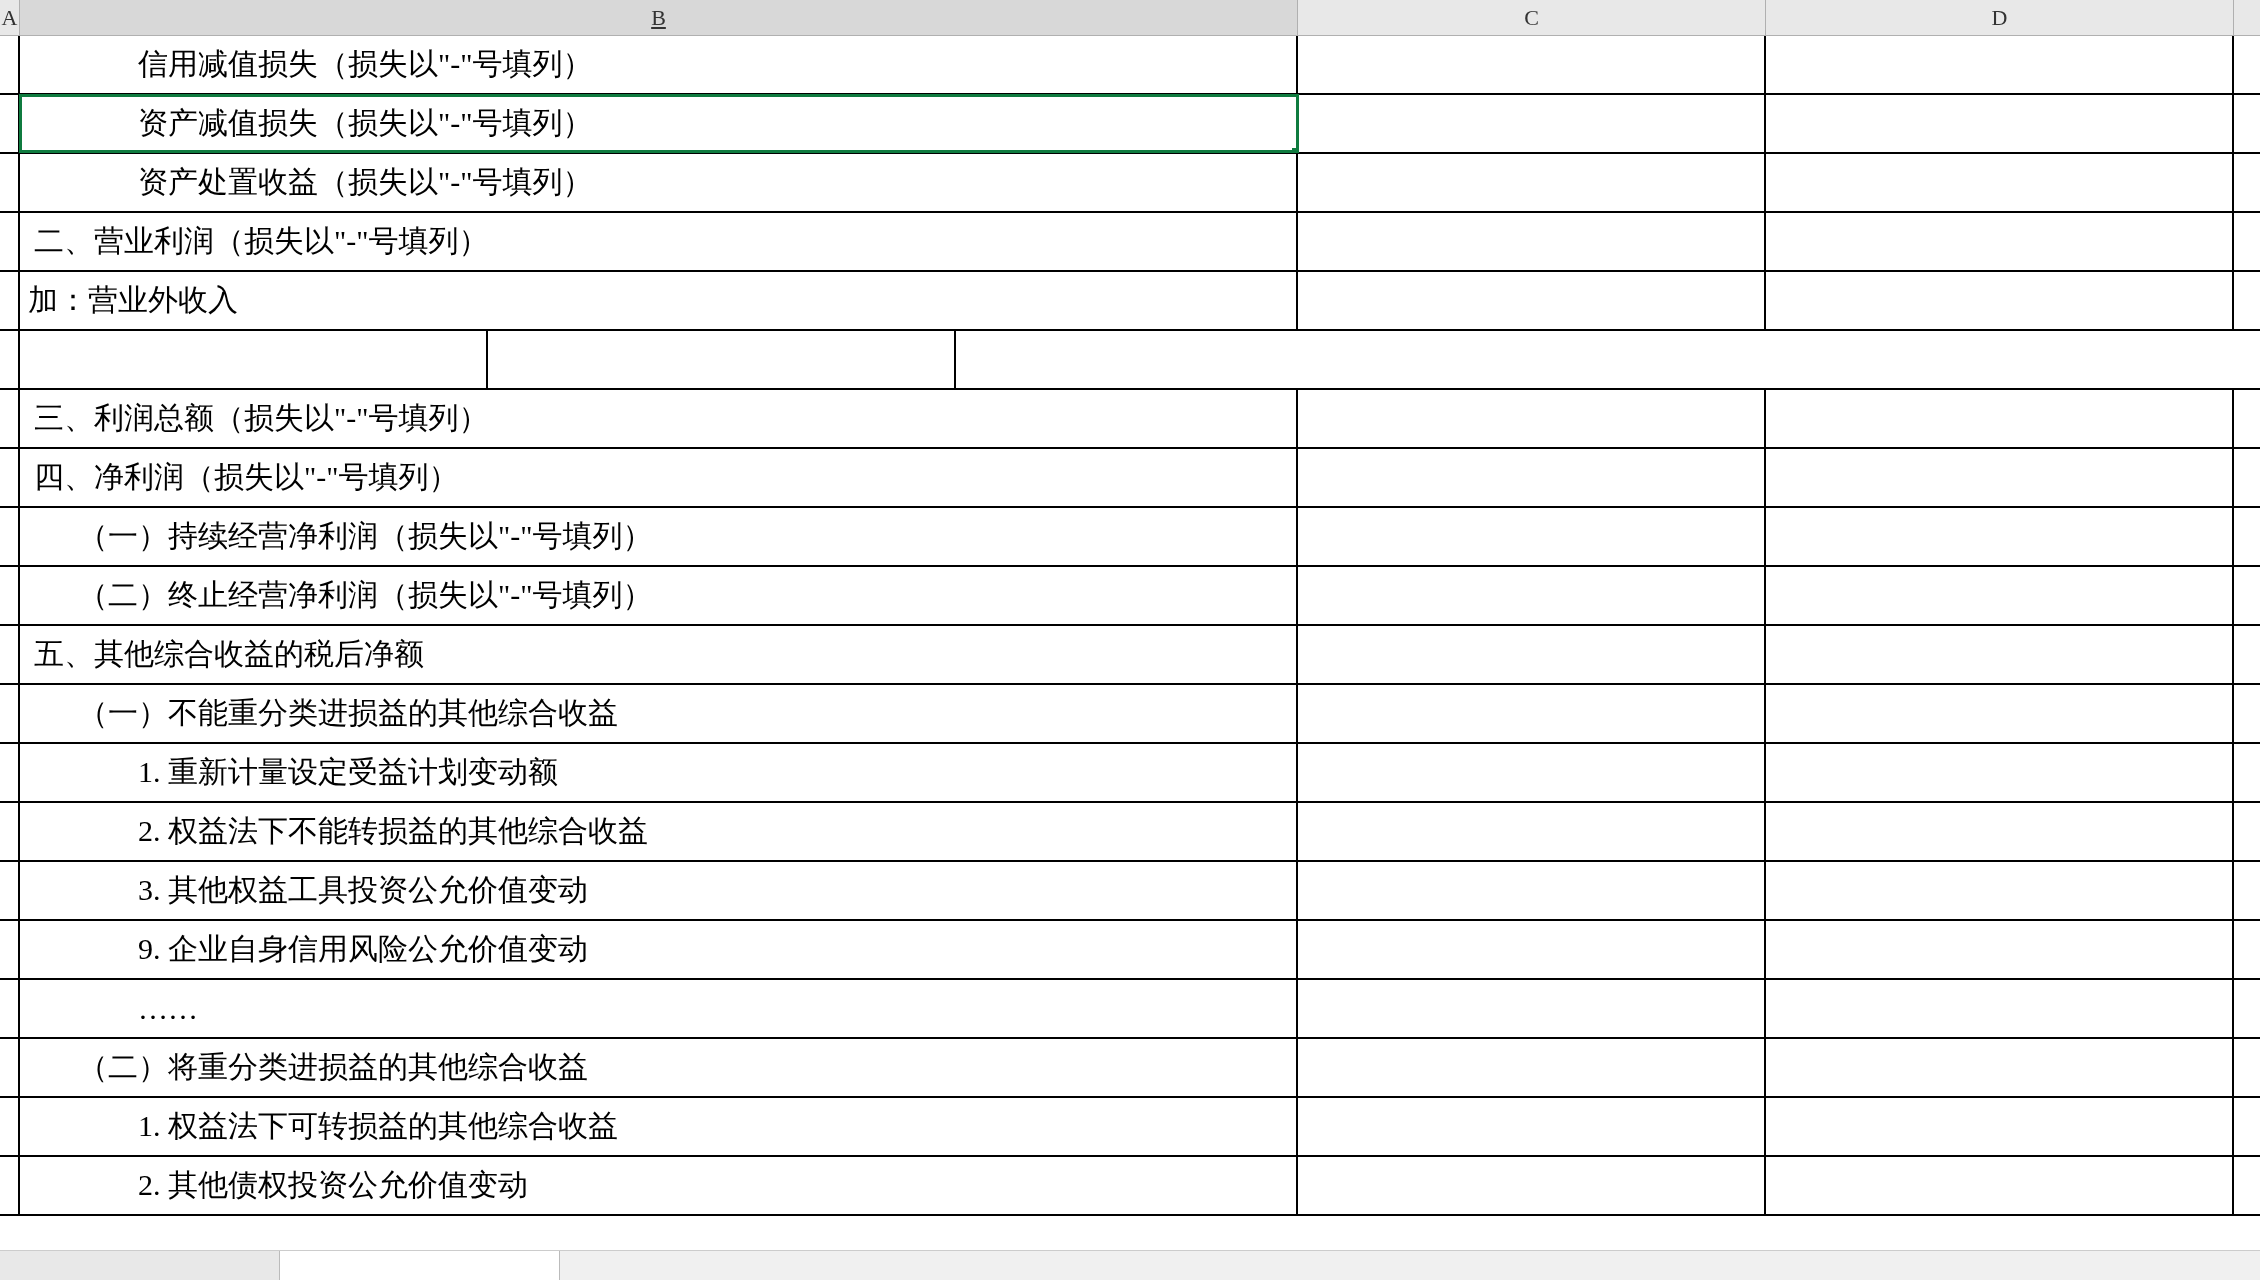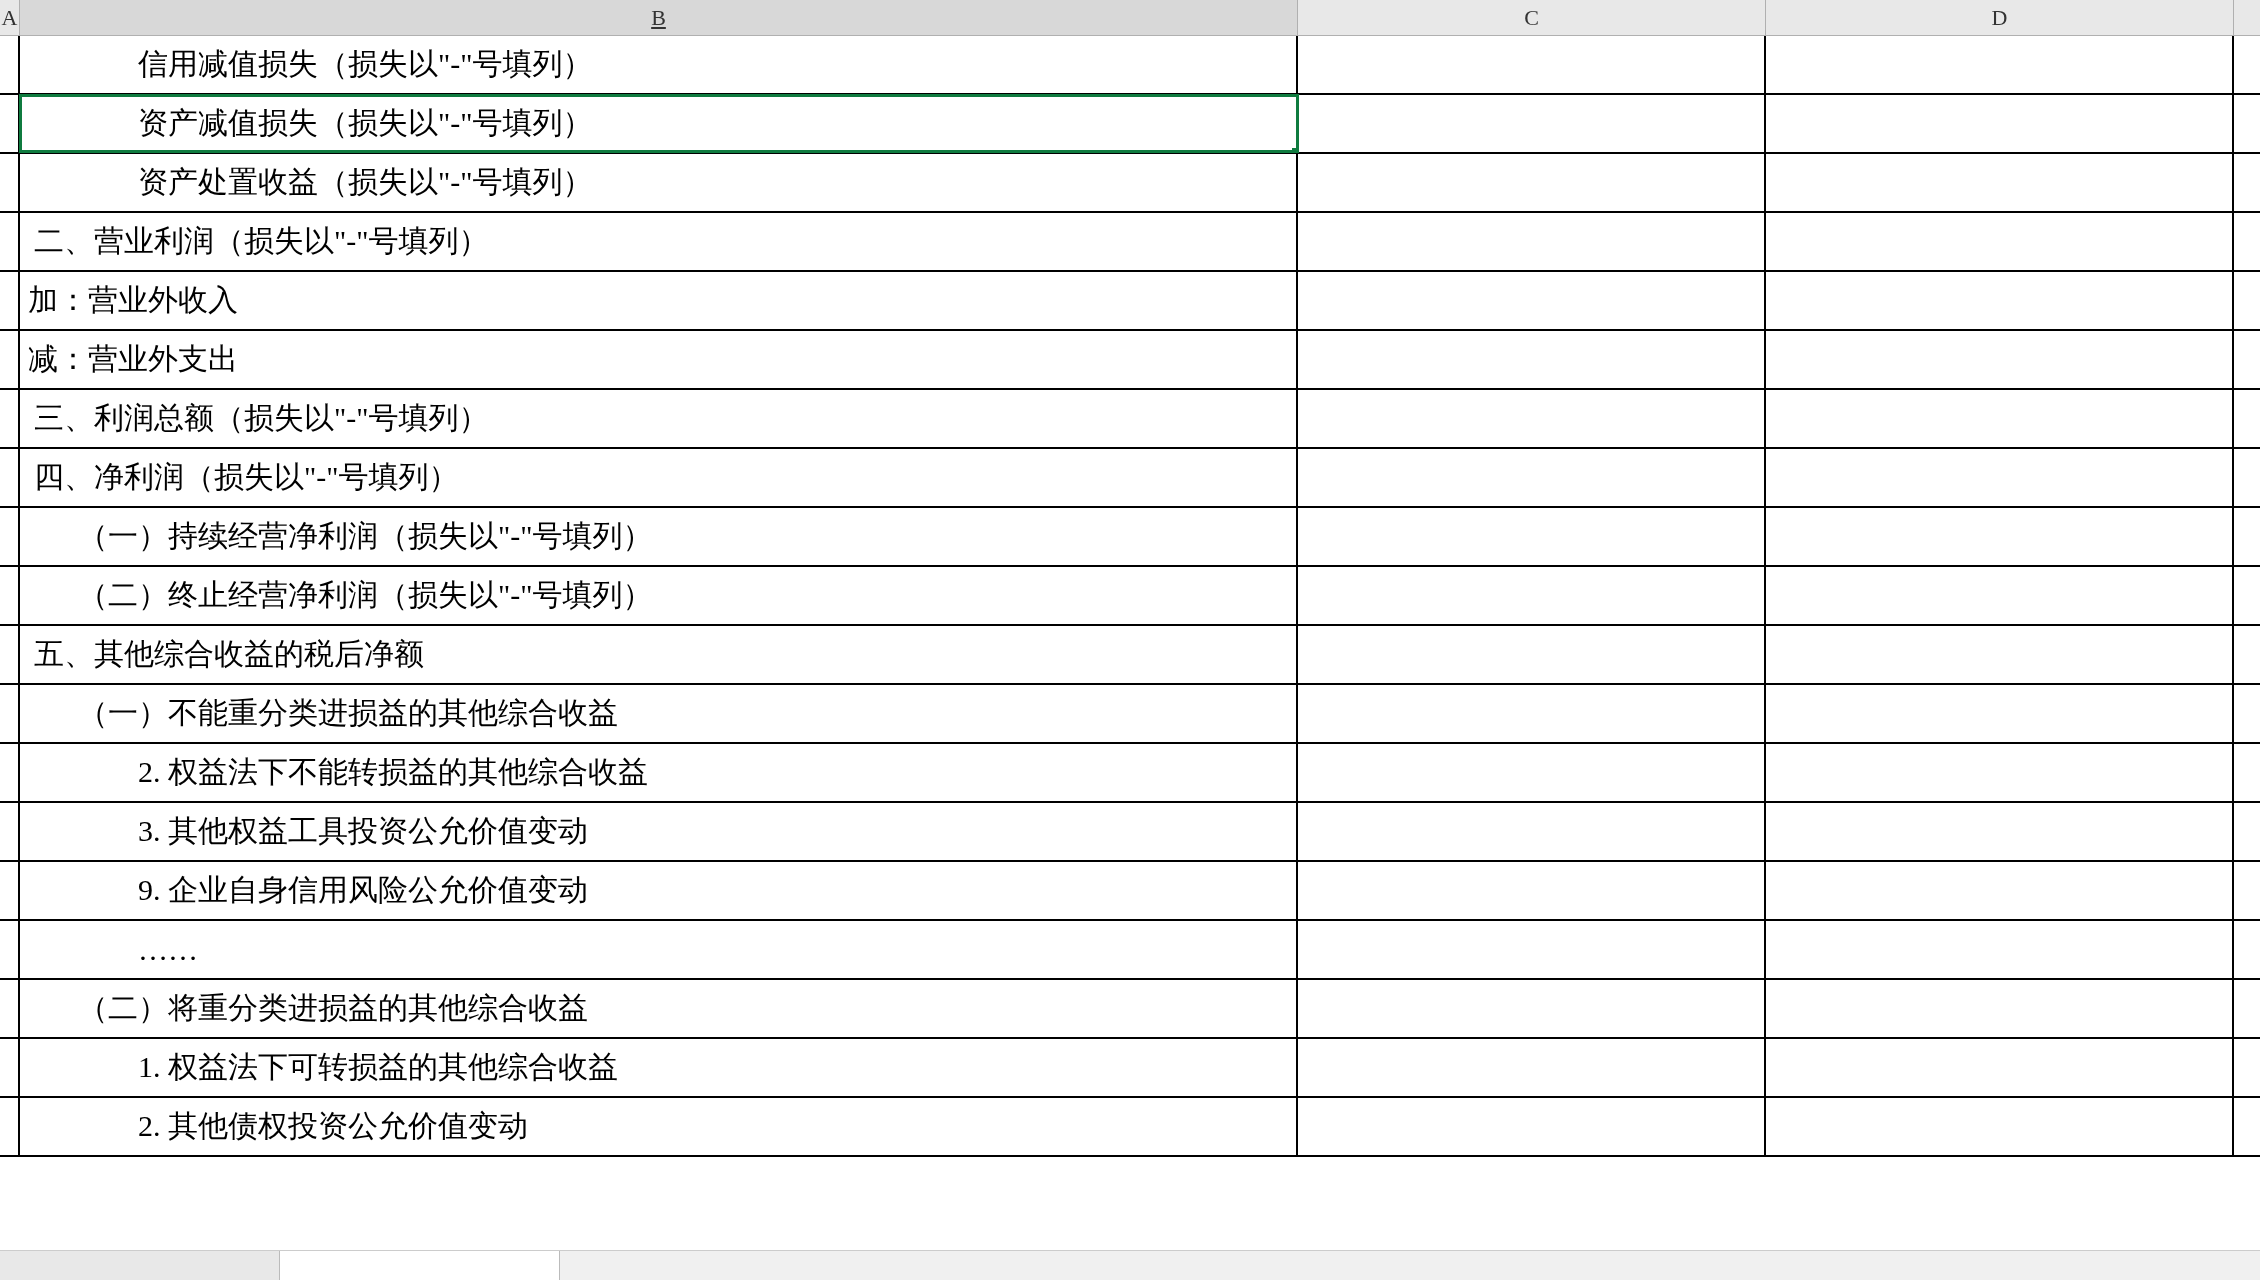--- a/index.html
+++ b/index.html
@@ -161,21 +161,20 @@
     <div class="row">
       <div class="cell cell-A"></div>
       <div class="cell cell-B indent-2">加：营业外收入</div>
       <div class="cell cell-C"></div>
       <div class="cell cell-D"></div>
       <div class="cell cell-rest"></div>
     </div>
 
     <div class="row">
       <div class="cell cell-A"></div>
-      <div class="cell cell-B indent-2">减：营业外支出</div>
       <div class="cell cell-C"></div>
       <div class="cell cell-D"></div>
       <div class="cell cell-rest"></div>
     </div>
 
     <div class="row">
       <div class="cell cell-A"></div>
       <div class="cell cell-B indent-0">三、利润总额（损失以"-"号填列）</div>
       <div class="cell cell-C"></div>
       <div class="cell cell-D"></div>
@@ -216,20 +215,27 @@
     </div>
 
     <div class="row">
       <div class="cell cell-A"></div>
       <div class="cell cell-B indent-1">（一）不能重分类进损益的其他综合收益</div>
       <div class="cell cell-C"></div>
       <div class="cell cell-D"></div>
       <div class="cell cell-rest"></div>
     </div>
 
+    <div class="row">
+      <div class="cell cell-A"></div>
+      <div class="cell cell-B indent-3">1. 重新计量设定受益计划变动额</div>
+      <div class="cell cell-C"></div>
+      <div class="cell cell-D"></div>
+      <div class="cell cell-rest"></div>
+    </div>
 
     <div class="row">
       <div class="cell cell-A"></div>
       <div class="cell cell-B indent-3">2. 权益法下不能转损益的其他综合收益</div>
       <div class="cell cell-C"></div>
       <div class="cell cell-D"></div>
       <div class="cell cell-rest"></div>
     </div>
 
     <div class="row">

